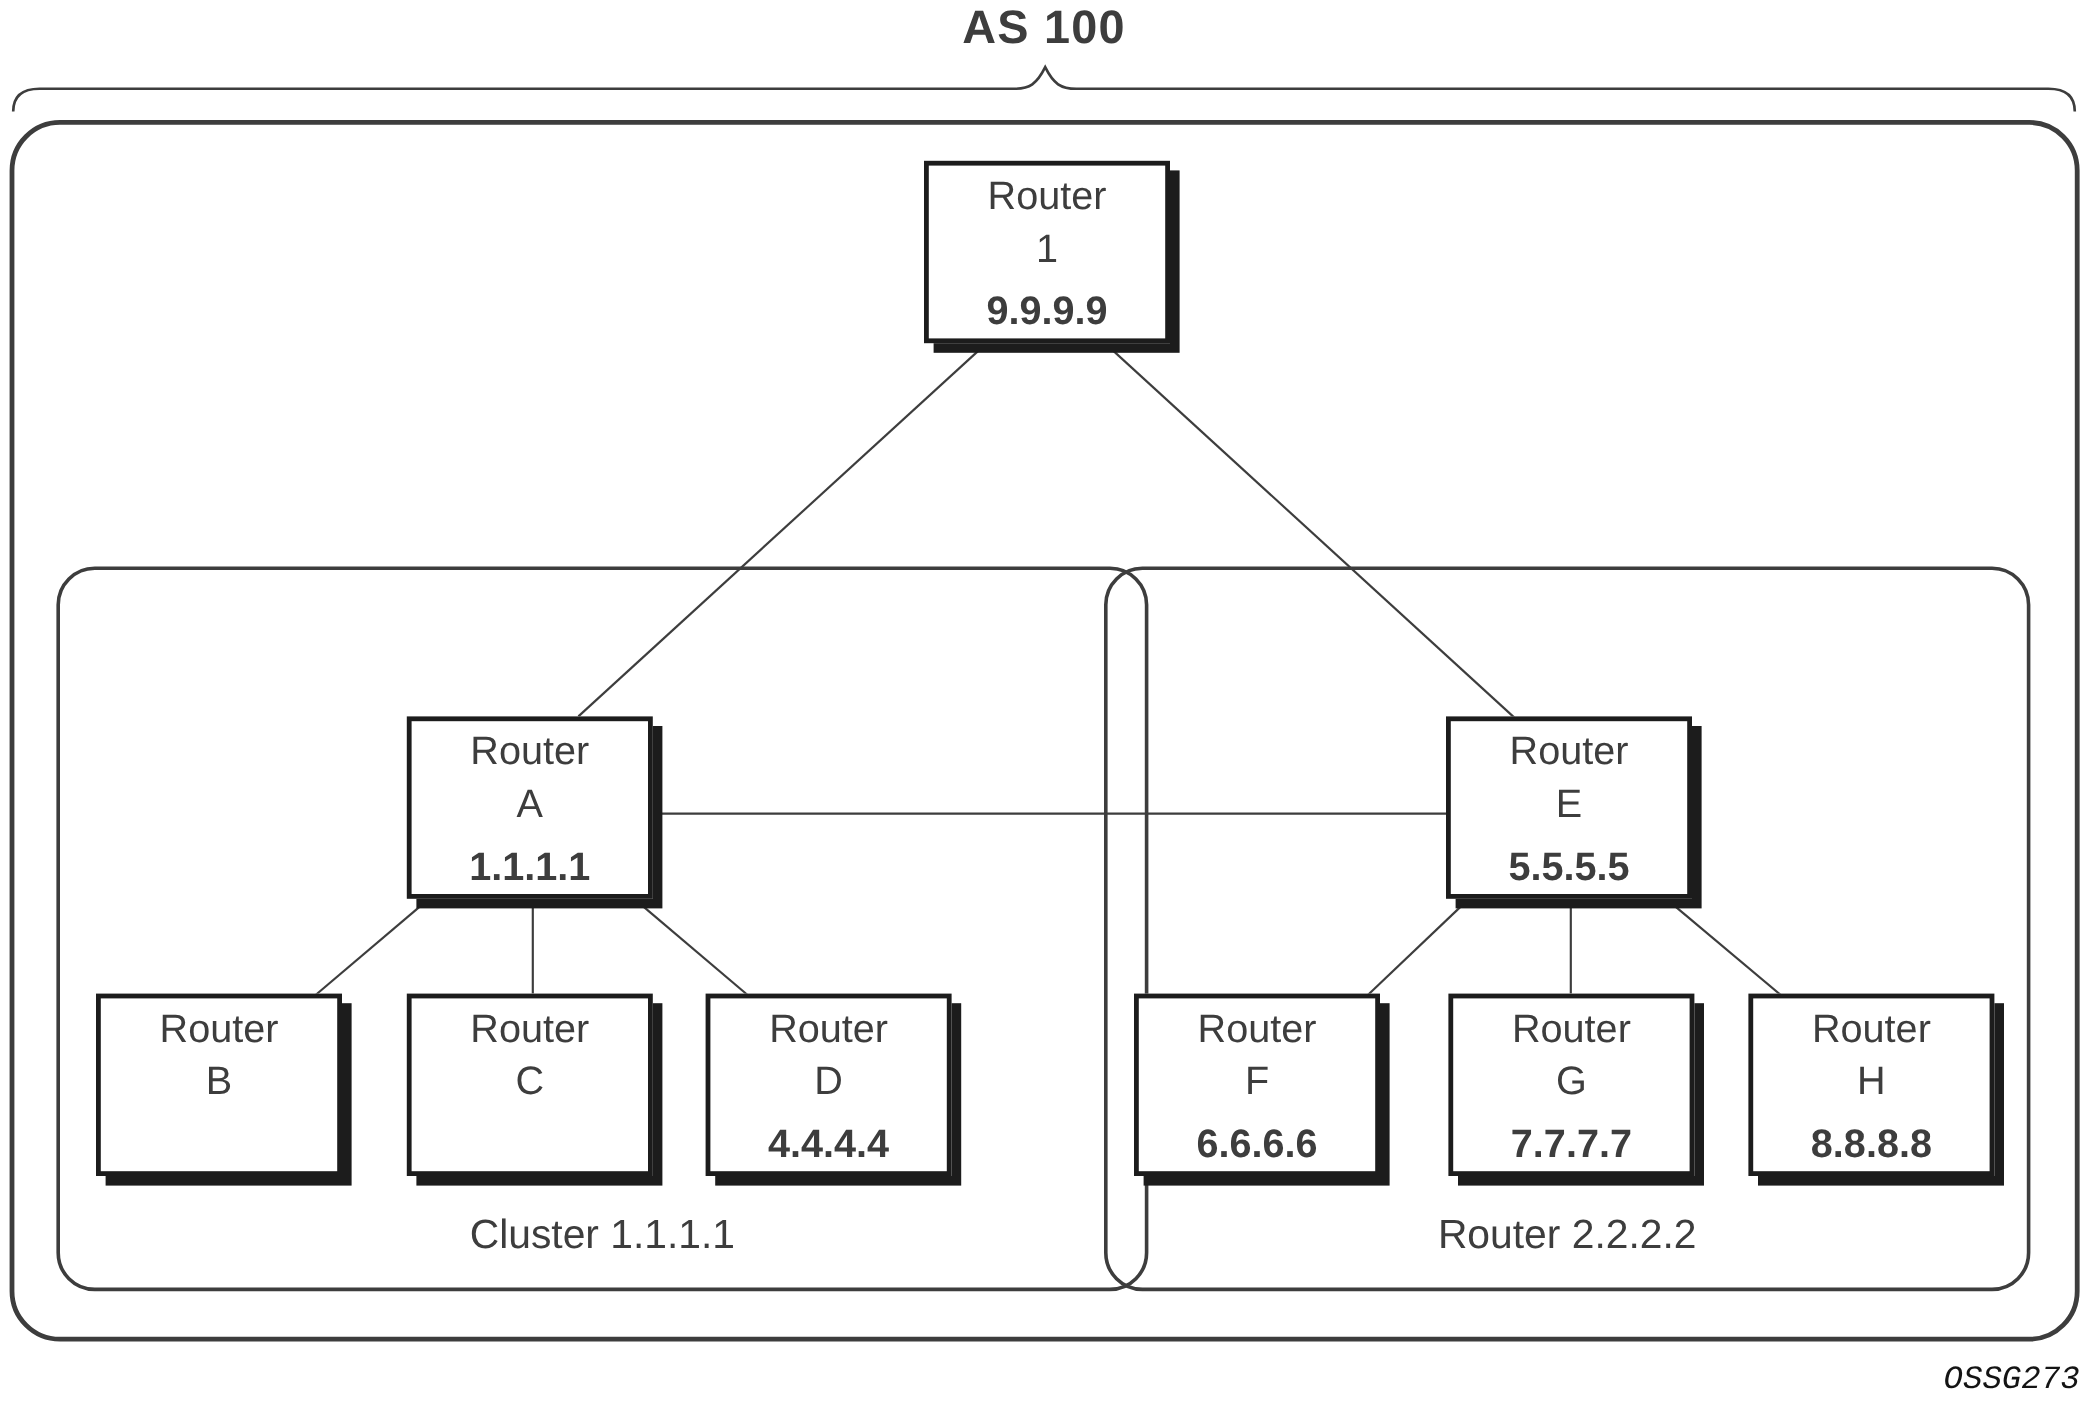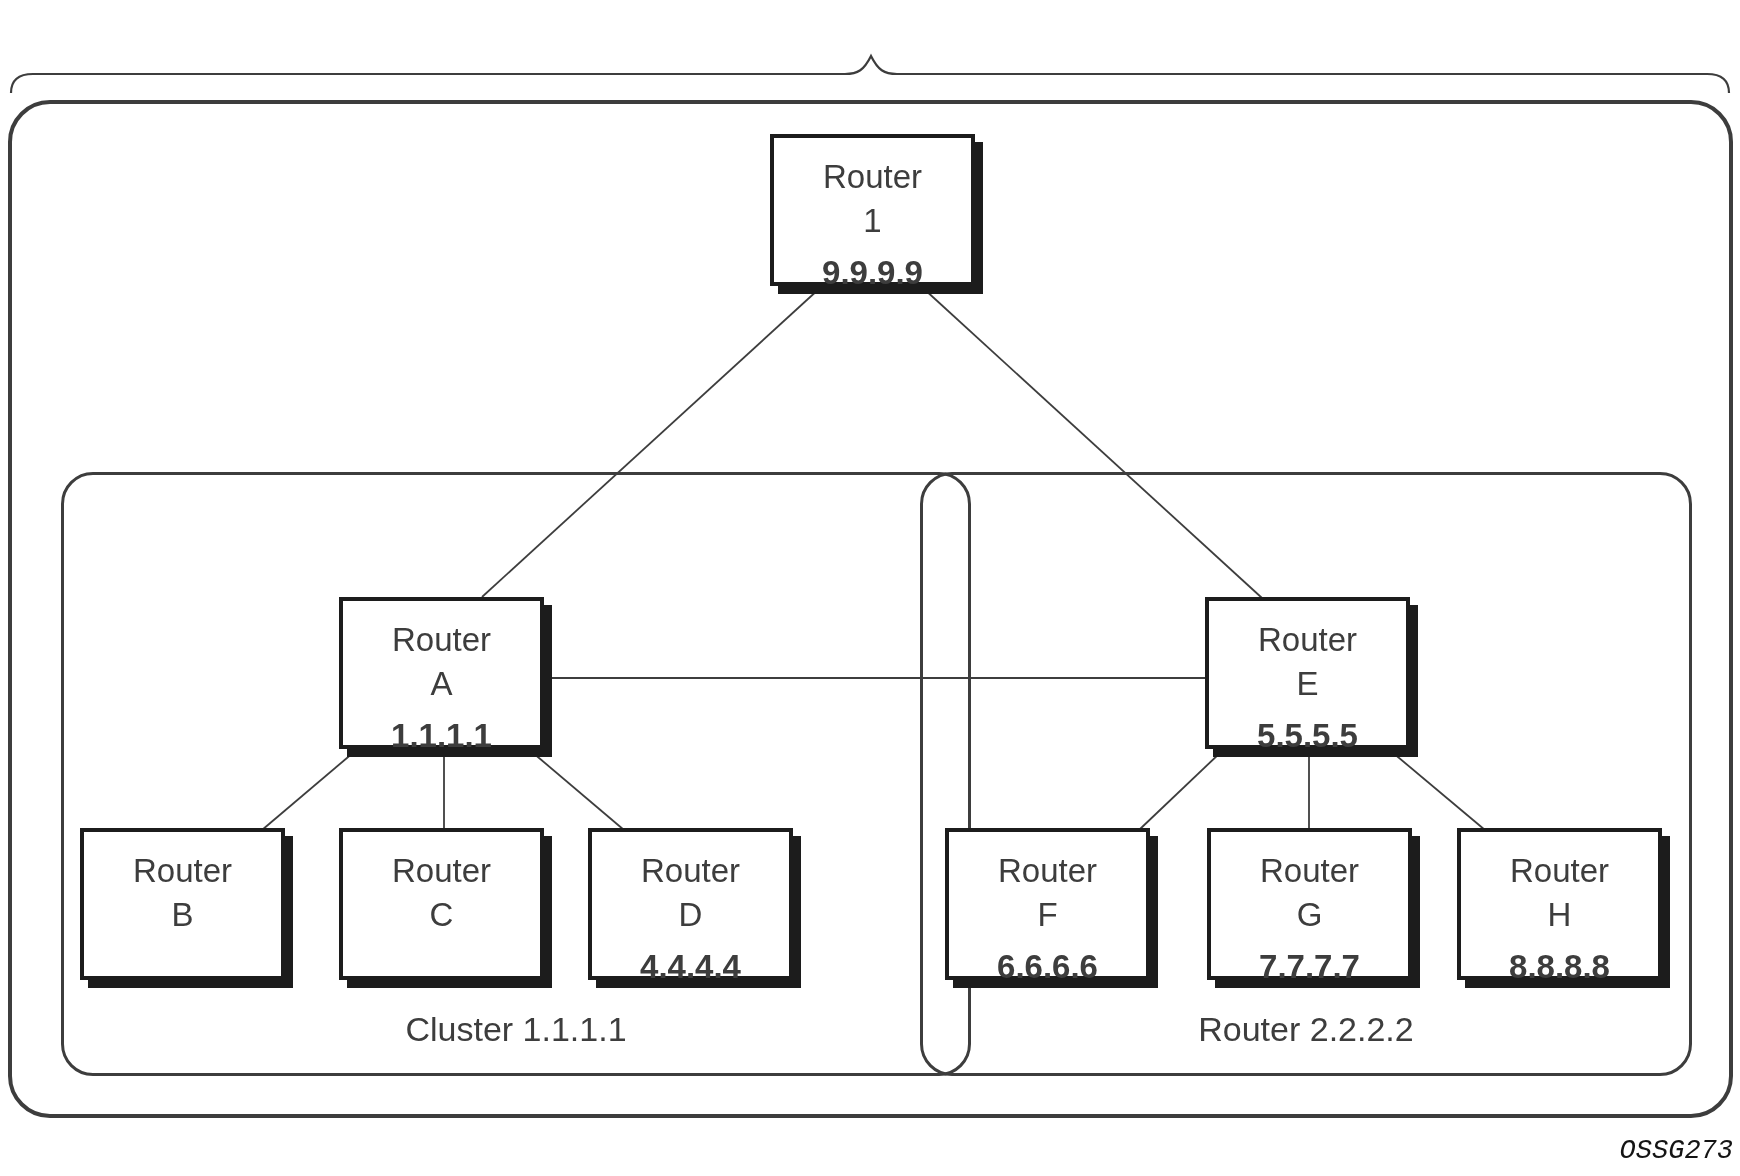--- a/index.html
+++ b/index.html
@@ -26,39 +26,39 @@
     border:4px solid #3d3d3d;border-radius:42px;
     background:transparent;
   }
   
   .cluster{
     position:absolute;box-sizing:border-box;
     top:472px;height:604px;
     border:3px solid #3d3d3d;border-radius:32px;
     background:transparent;
   }
-  .cluster-1{left:61px;width:910px;}
+  .cluster-1{left:47px;width:910px;}
   .cluster-2{left:920px;width:772px;}
   .cluster-label{
     position:absolute;left:0;bottom:24px;width:100%;
     text-align:center;
     font-size:34px;color:#3d3d3d;
   }
   
   .rbox{
     position:absolute;box-sizing:border-box;
     width:205px;height:152px;
     background:#ffffff;
     border:4px solid #1c1c1c;
     box-shadow:8px 8px 0 0 #1c1c1c;
     text-align:center;
     z-index:2;
     color:#3d3d3d;
     font-size:33px;line-height:44px;
-    padding-top:17px;
+    padding-top:3px;
   }
   .rbox .rip{margin-top:8px;font-weight:bold;}
   
   .p-r1{left:770px;top:134px;}
   .p-a {left:339px;top:597px;}
   .p-e {left:1205px;top:597px;}
   .p-b {left:80px; top:828px;}
   .p-c {left:339px;top:828px;}
   .p-d {left:588px;top:828px;}
   .p-f {left:945px;top:828px;}
@@ -70,20 +70,21 @@
     font-family:Liberation Mono, monospace;
     font-style:italic;
     font-size:27px;color:#141414;
   }
 </style>
 </head>
 <body>
 
 <div id="canvas">
 
+  <div class="as-title">AS 100</div>
 
   <svg id="wires" width="1740" height="1176" viewBox="0 0 1740 1176">
 
     <path d="M 11,93 C 11,80 19,74 33,74 L 845,74 C 858,74 864,70 871,56
              C 878,70 884,74 897,74 L 1707,74 C 1721,74 1729,80 1729,93" fill="none" stroke="#3d3d3d" stroke-width="2.2"></path>
 
     <line x1="820" y1="288" x2="482" y2="597" stroke="#3d3d3d" stroke-width="1.8"></line>
     <line x1="923" y1="288" x2="1262" y2="598" stroke="#3d3d3d" stroke-width="1.8"></line>
     <line x1="544" y1="678" x2="1206" y2="678" stroke="#3d3d3d" stroke-width="1.8"></line>
     <line x1="354" y1="752" x2="262" y2="830" stroke="#3d3d3d" stroke-width="1.8"></line>

